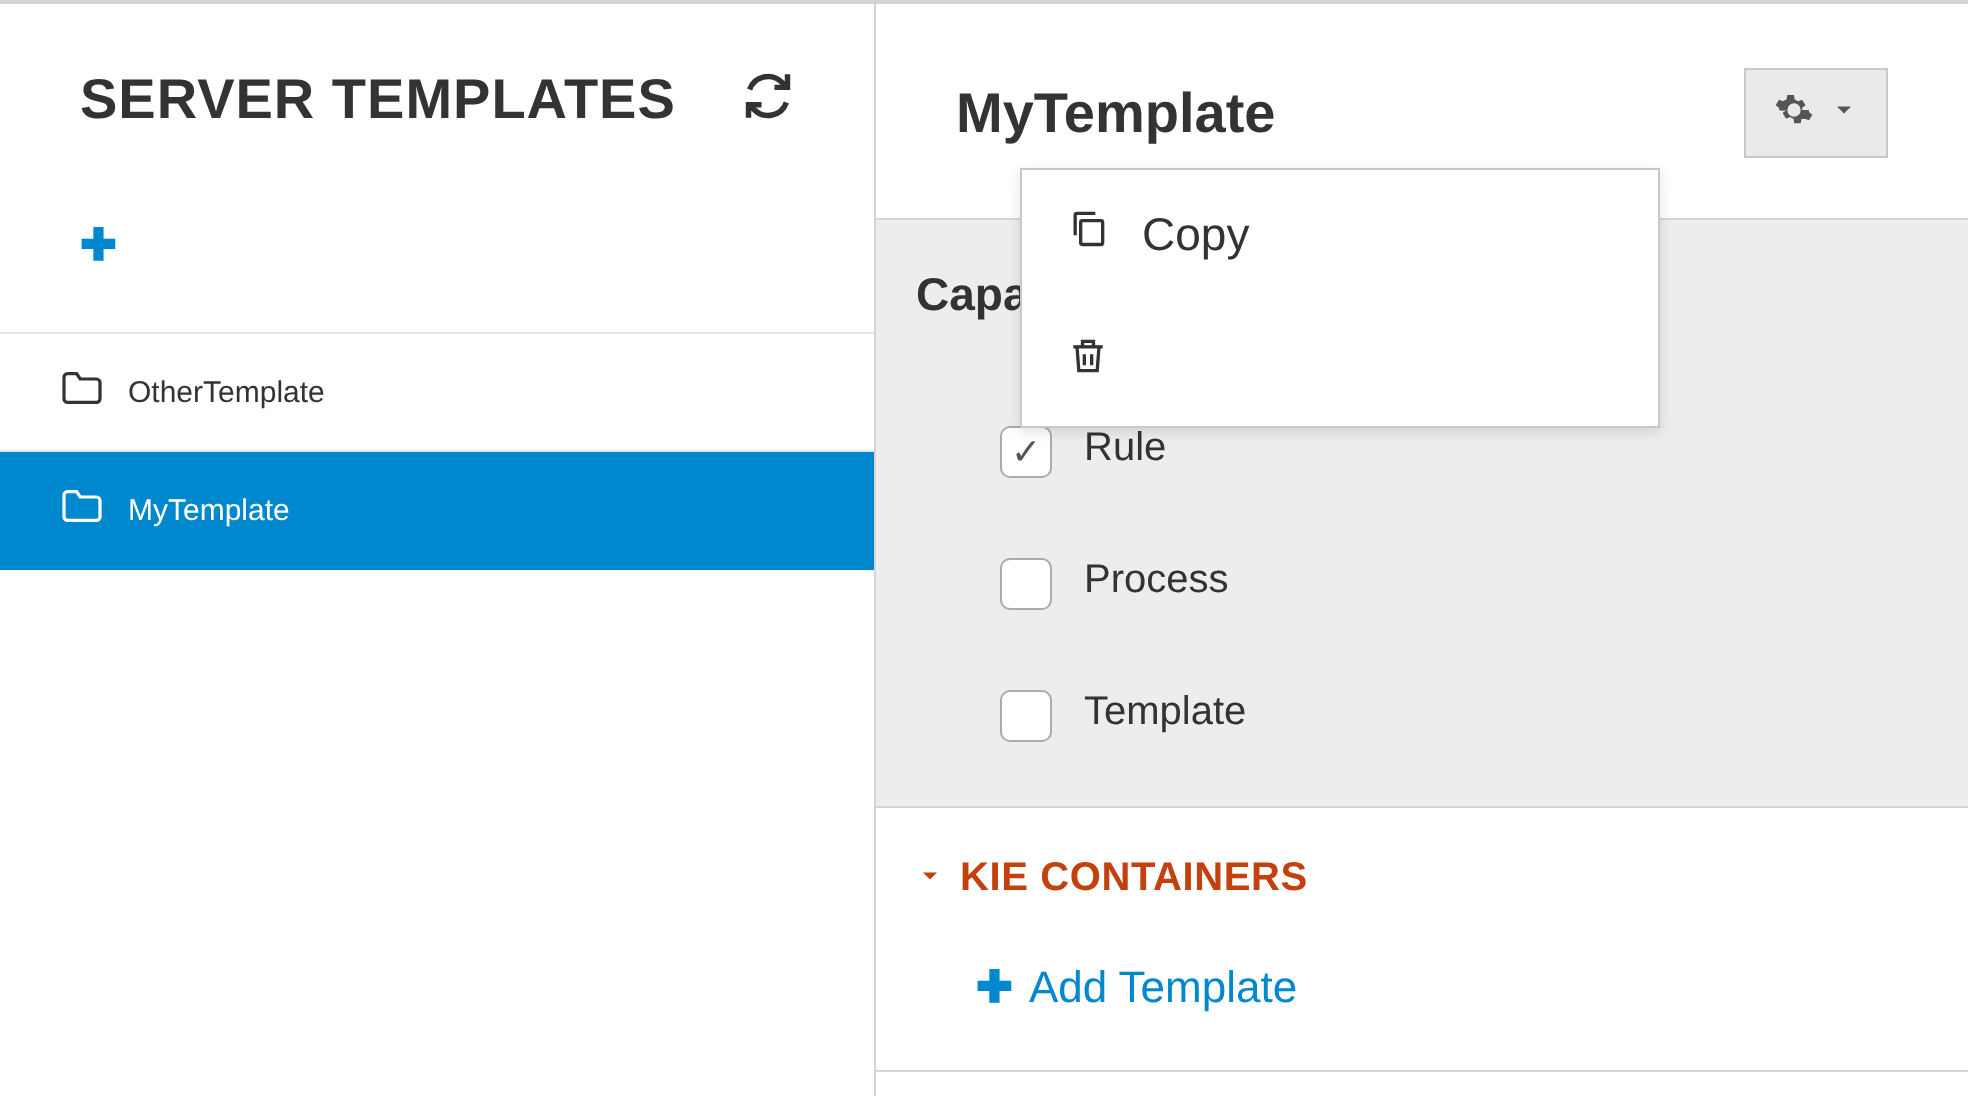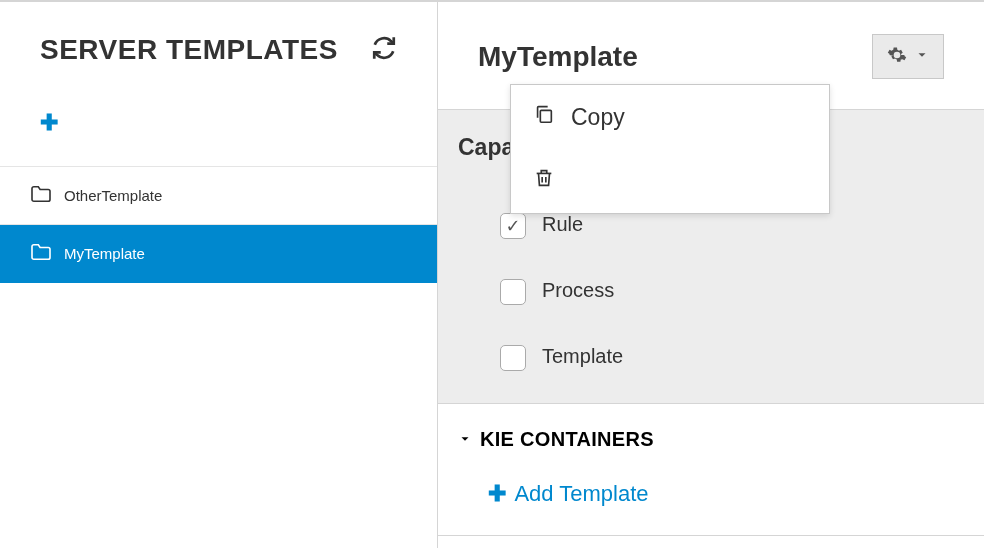--- a/index.html
+++ b/index.html
@@ -154,21 +154,21 @@
       background: #fff;
       padding: 24px 20px;
       border-bottom: 1px solid #d5d5d5;
     }
     .containers-header {
       display: flex;
       align-items: center;
       gap: 8px;
       font-size: 20px;
       font-weight: 700;
-      color: #000000;
+      color: #c2410c;
       letter-spacing: 0.3px;
     }
     .chevron-down-icon-sm { width: 14px; height: 14px; }
     .add-container {
       color: #0088ce;
       font-size: 22px;
       display: flex;
       align-items: center;
       gap: 8px;
       cursor: pointer;

